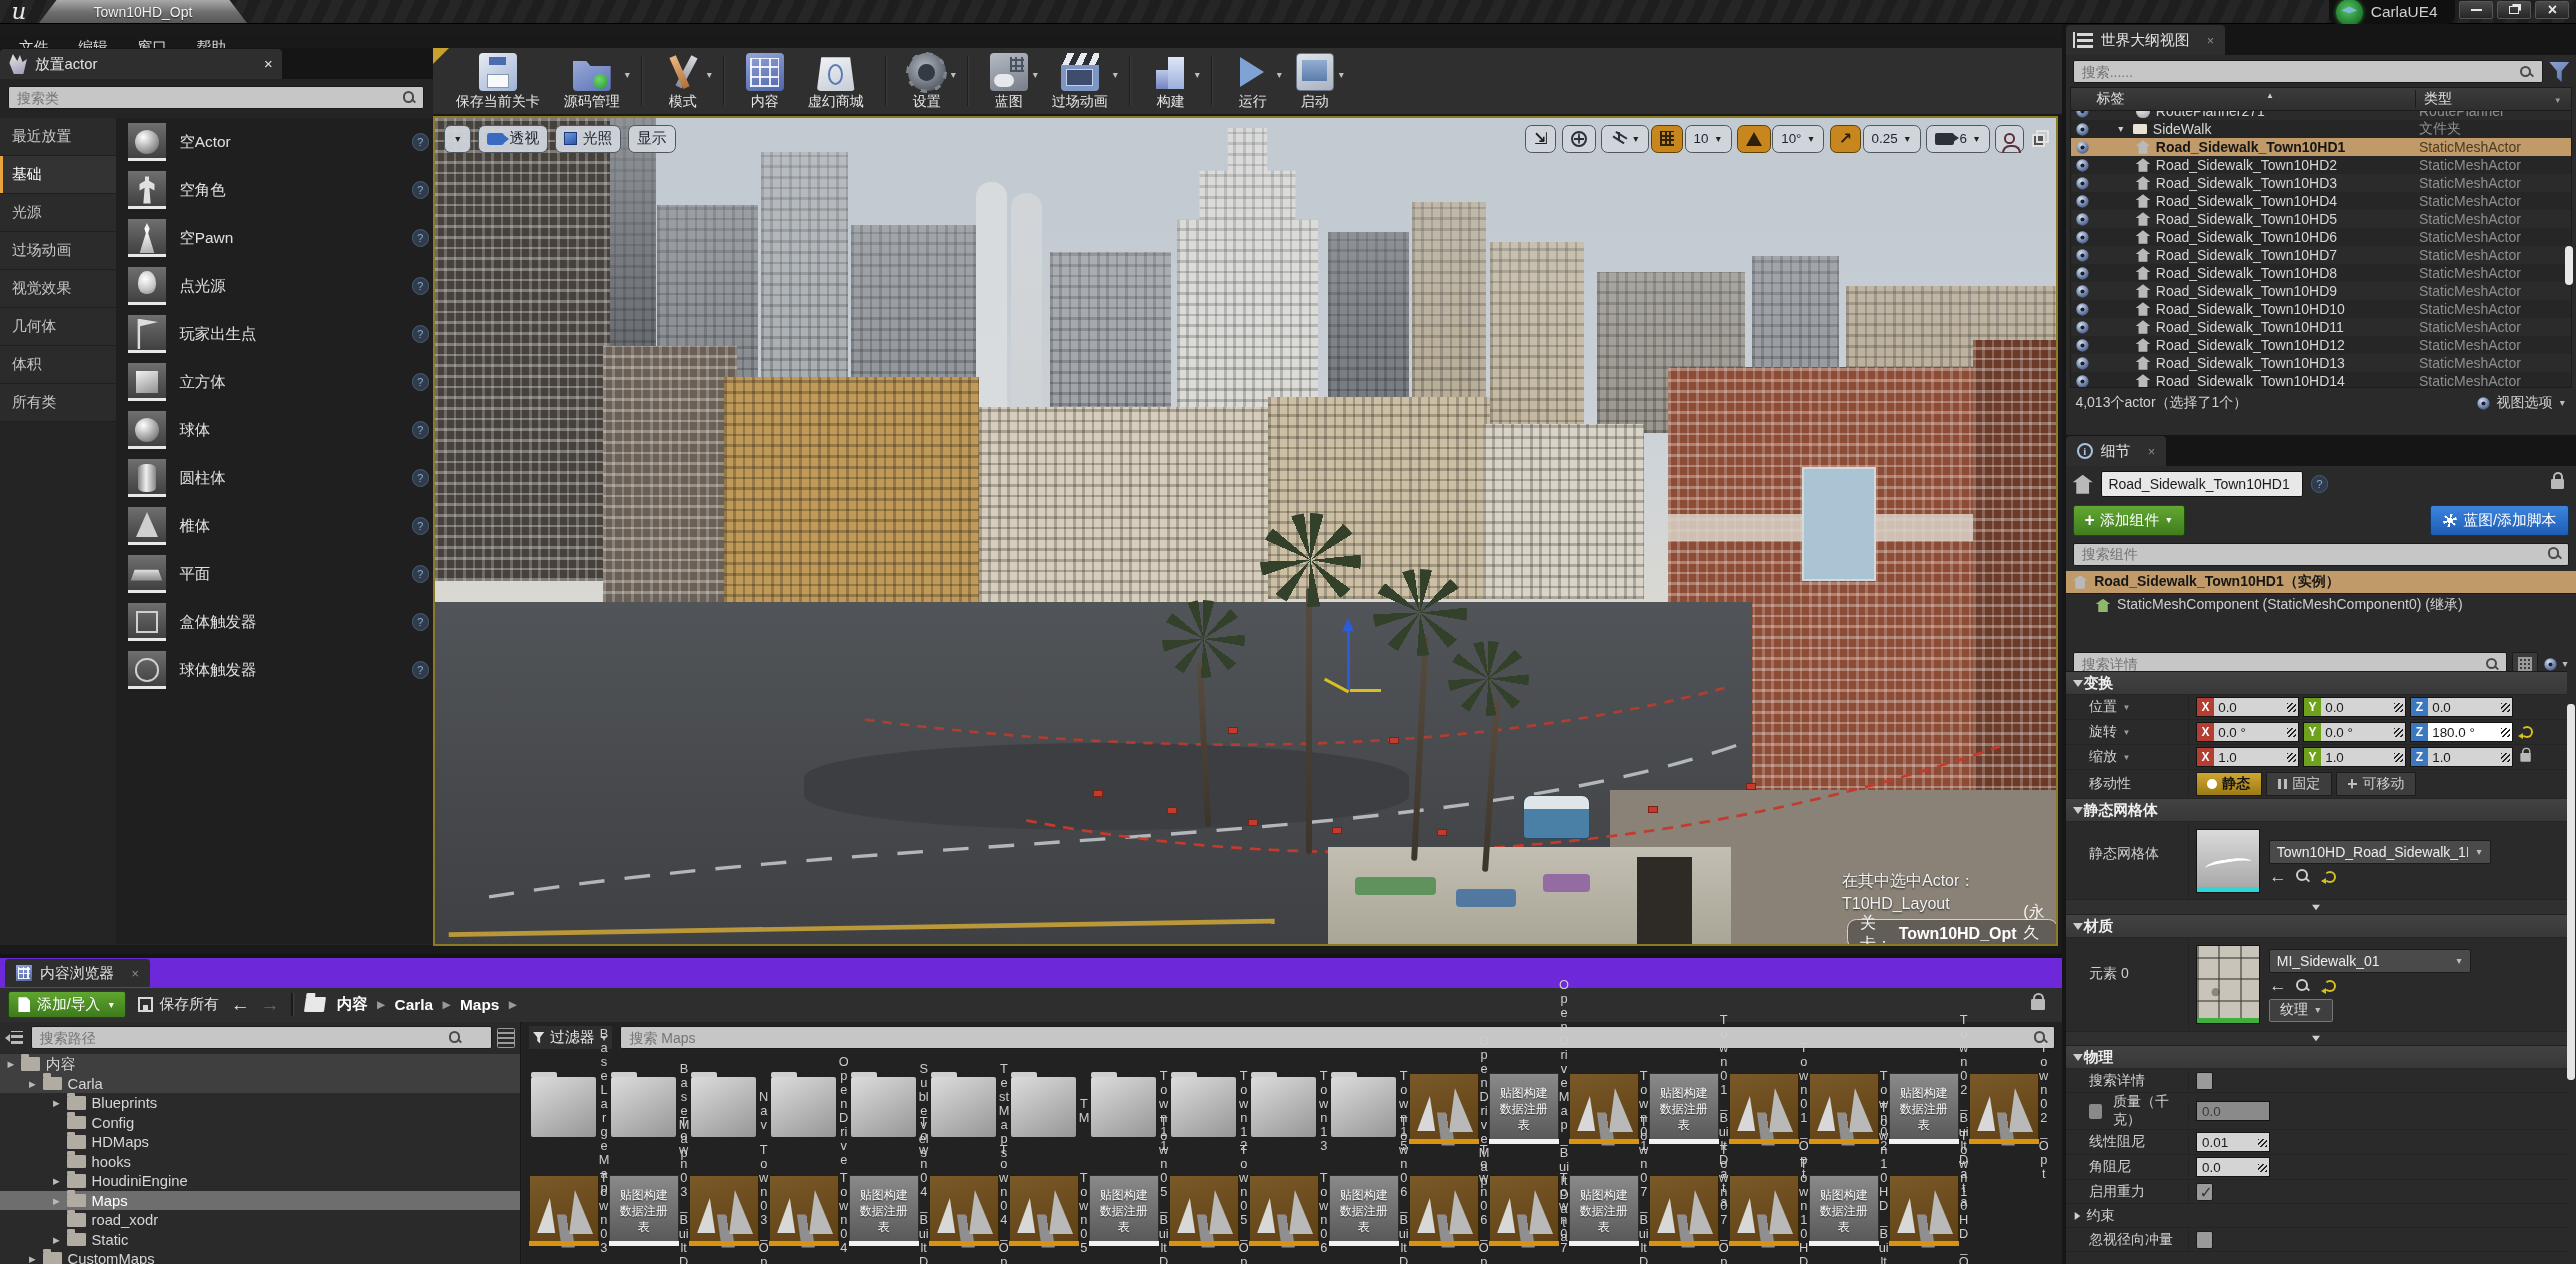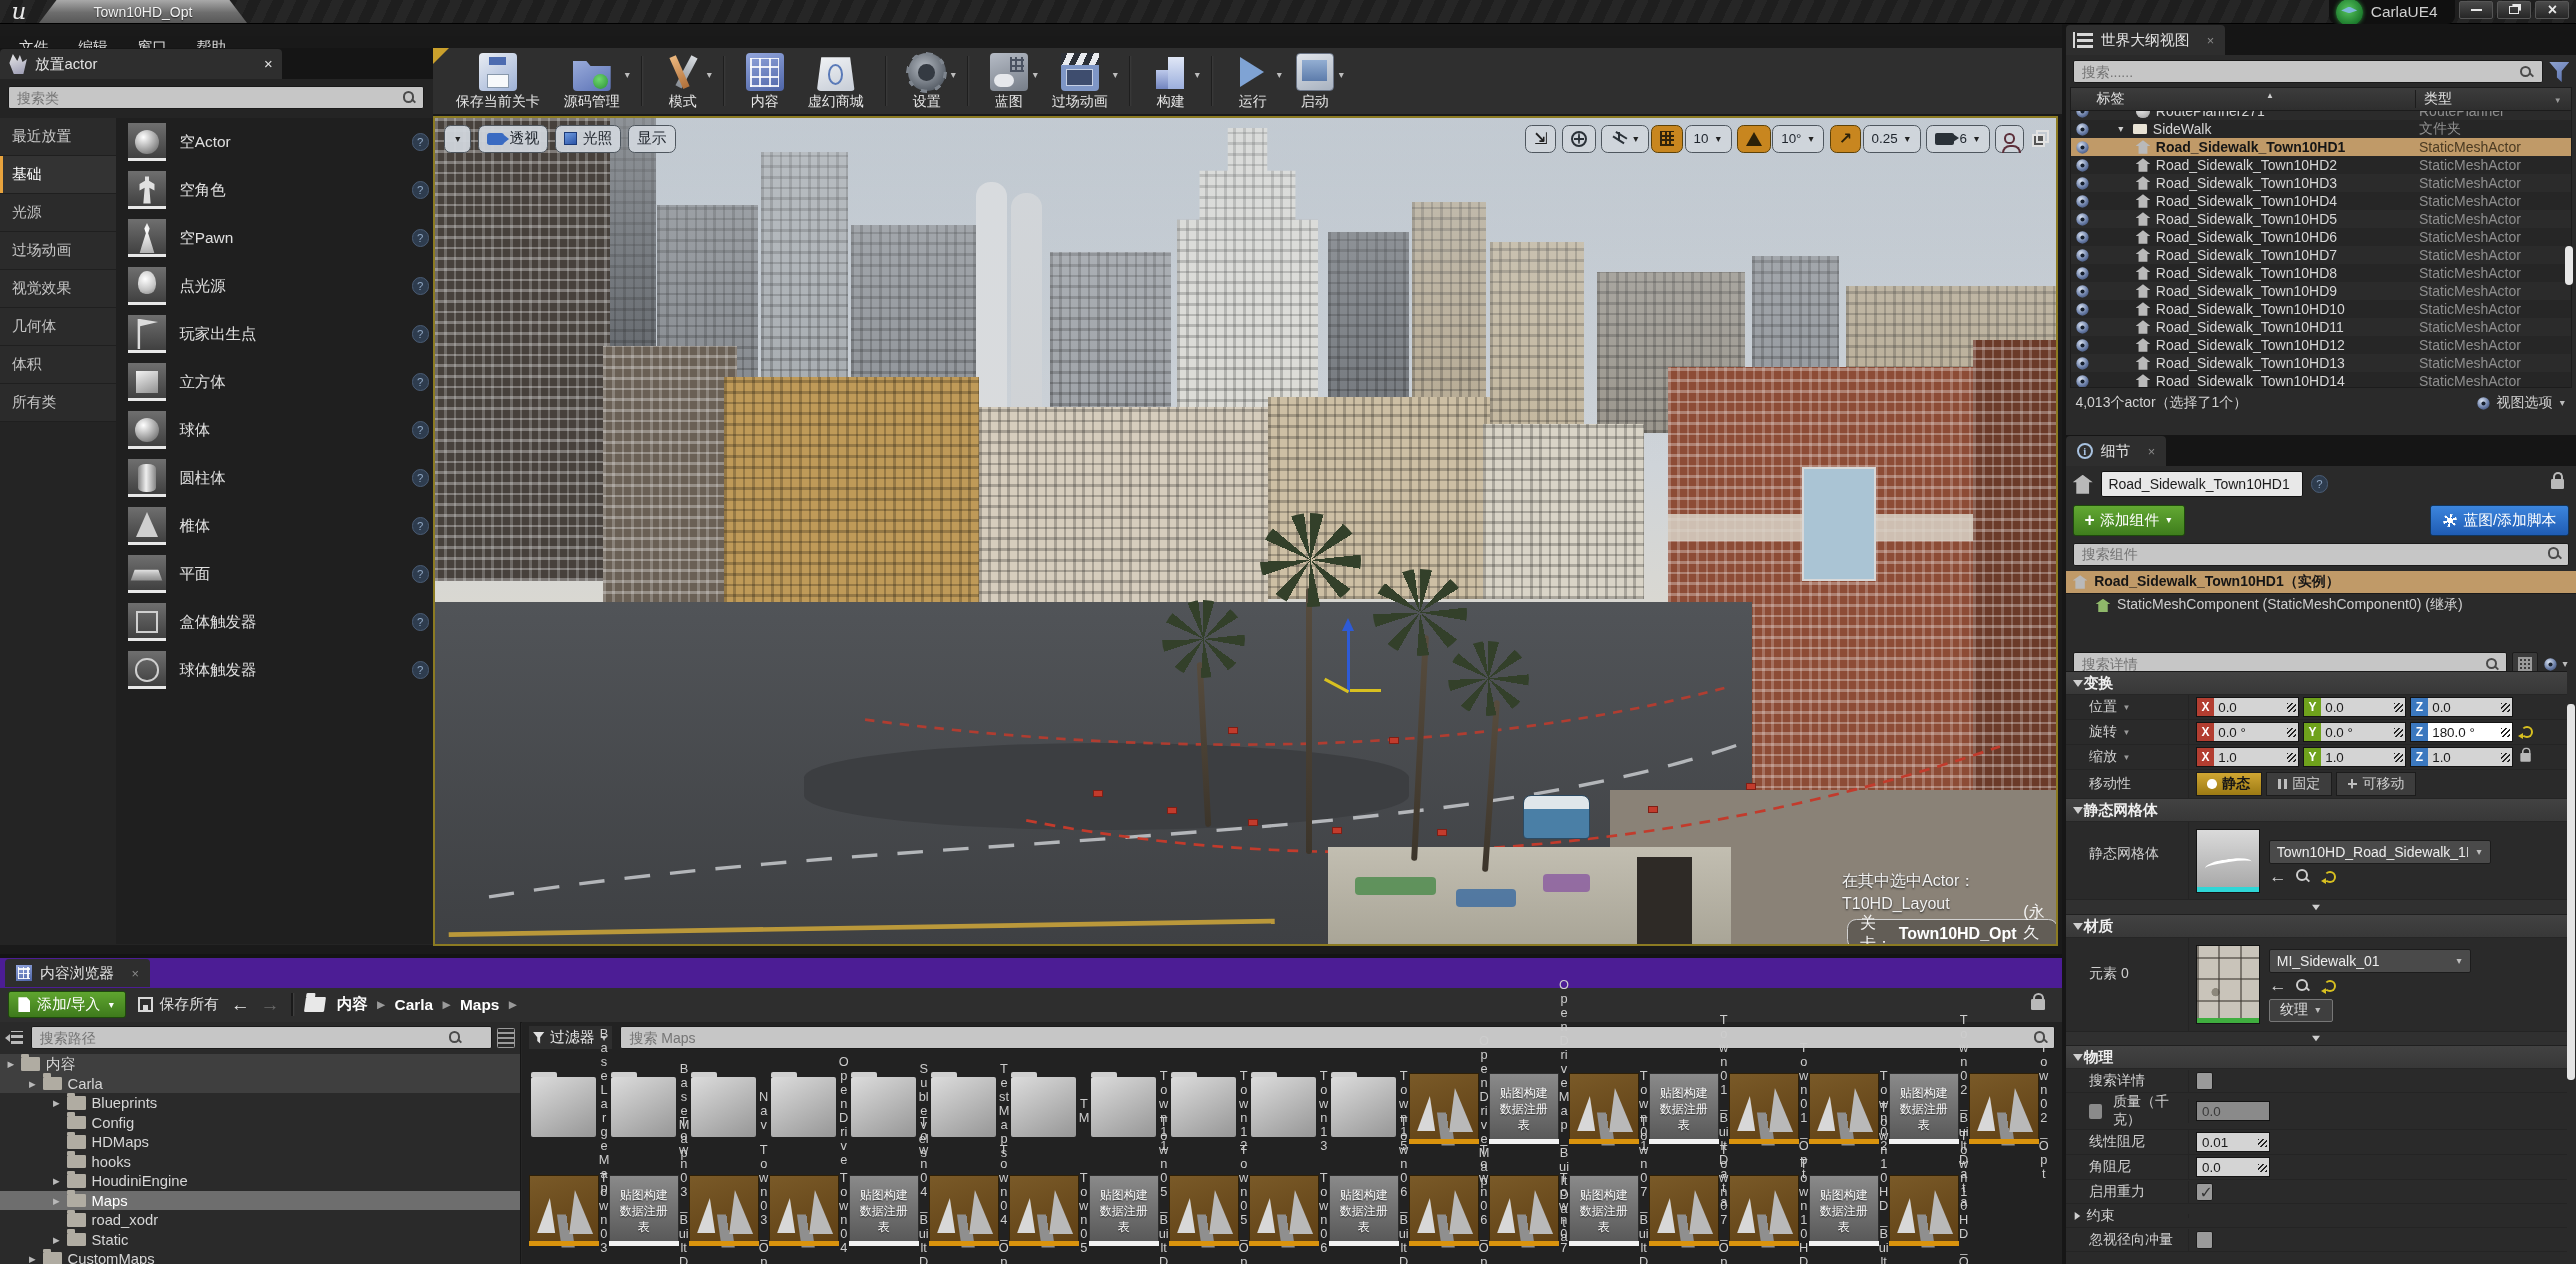--- a/index.html
+++ b/index.html
@@ -291,21 +291,21 @@
   .prow.c-off .ph-field{display:flex;background:#8a8a8a;color:#3a3a3a;}
   .ph-pre{display:none;width:14.8px;height:14.8px;background:#8a8a8a;border-radius:2px;margin-right:5.4px;}
   .prow.c-off .ph-pre{display:block;}
   .prow.c-group .plabel{padding-left:8px;}
   .prow.c-group .grp-tri{display:block;}
   .grp-tri{display:none;}
   .dt-scroll{position:absolute;right:1.3px;top:269px;width:7.4px;height:376px;background:#e4e4e4;border-radius:3.4px;}
 
   
   .cbrowser{position:absolute;left:0;top:954px;width:2062px;height:310px;background:#262626;border-top:4px solid #141414;}
-  .cb-tabbar{height:29.6px;background:#4c1d95;position:relative;}
+  .cb-tabbar{height:29.6px;background:#6d28d9;position:relative;}
   .cb-tab{position:absolute;left:5.4px;top:1.3px;height:28px;background:#2e2e2e;border-radius:4px 4px 0 0;display:flex;align-items:center;gap:8px;padding:0 10.7px;color:#e2e2e2;font-size:14.8px;}
   .cb-tab-icon{width:16px;height:16px;background:linear-gradient(160deg,#93a6dc,#4e65a8);position:relative;}
   .cb-tab-icon::before{content:'';position:absolute;inset:2px;background:
     repeating-linear-gradient(0deg,rgba(255,255,255,.9) 0 1.3px,transparent 1.3px 4.7px),repeating-linear-gradient(90deg,rgba(255,255,255,.9) 0 1.3px,transparent 1.3px 4.7px);}
   .cb-toolbar{height:35px;display:flex;align-items:center;gap:12px;padding:0 8px;background:#2e2e2e;border-bottom:0.7px solid #191919;}
   .btn-addimport{height:27px;background:linear-gradient(#5fa52f,#3e7a1c);border:0.7px solid #1e4a0c;border-radius:2.7px;color:#fff;font-size:14.8px;
     display:flex;align-items:center;gap:6.7px;padding:0 9.4px;}
   .page-ico{width:12px;height:14.8px;background:#fff;clip-path:polygon(0 0,70% 0,100% 28%,100% 100%,0 100%);}
   .saveall{display:flex;align-items:center;gap:6.7px;color:#e2e2e2;font-size:14.8px;}
   .floppy-o{width:14.8px;height:14.8px;border:2px solid #d8d8d8;position:relative;}

